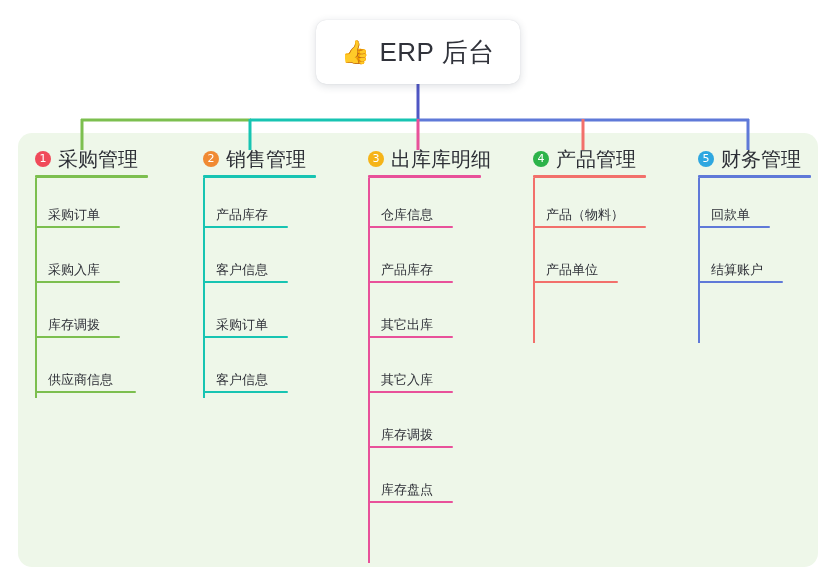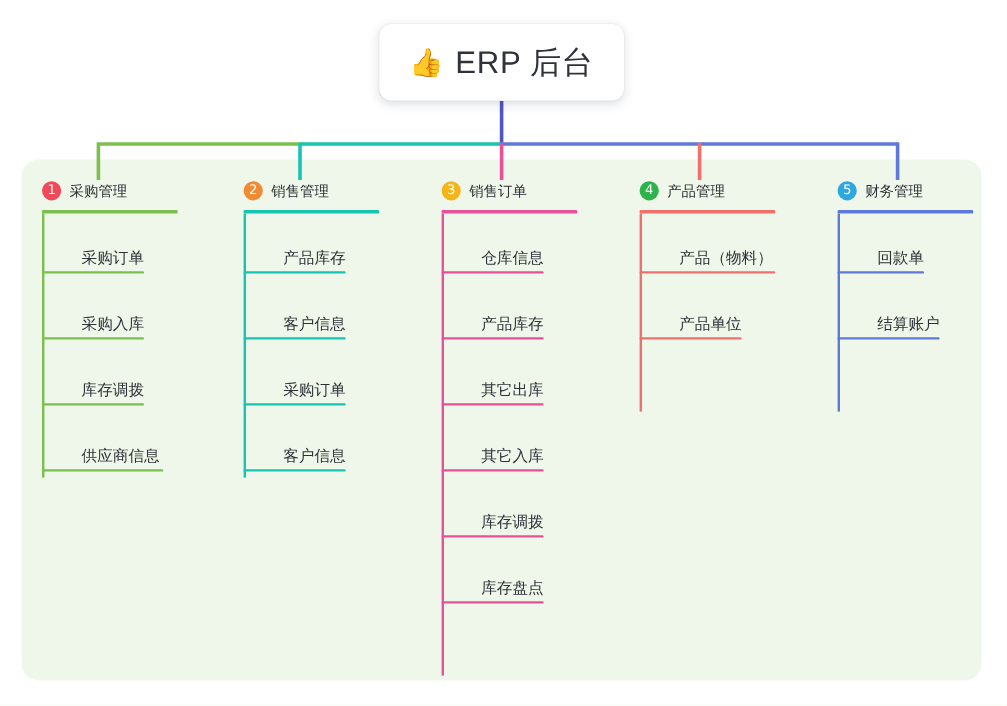--- a/index.html
+++ b/index.html
@@ -38,29 +38,29 @@
   .col{position:absolute;top:148px;}
   .col-head{
     display:flex;align-items:center;gap:7px;
     height:22px;white-space:nowrap;padding-left:17px;
   }
   .badge{
     width:16px;height:16px;border-radius:50%;
     color:#fff;font-size:11px;line-height:16px;text-align:center;
     font-family:"DejaVu Sans",sans-serif;flex:0 0 auto;
   }
-  .col-title{font-size:12px;color:#2d2f36;}
+  .col-title{font-size:20px;color:#2d2f36;}
   .head-rule{height:3px;border-radius:1px;margin-top:5px;width:113px;}
 
   .items{position:relative;margin-top:0;}
   .trunk{position:absolute;left:17px;top:0;width:2px;}
   .item{position:relative;height:55px;}
   .item-label{
     position:absolute;left:30px;bottom:9px;
-    font-size:13px;color:#2f3138;white-space:nowrap;margin-left:20px;
+    font-size:13px;color:#2f3138;white-space:nowrap;
   }
   .item-rule{
     position:absolute;left:17px;bottom:5px;height:1.6px;border-radius:1px;
   }
 </style>
 </head>
 <body>
 
 <div id="stage">
 
@@ -137,21 +137,21 @@
           </div>
           <div class="item">
             <div class="item-label">客户信息</div>
             <div class="item-rule" style="width: 85px; background: rgb(23, 196, 178);"></div>
           </div>
         </div>
       </div>
       <div class="col" style="left: 351px;">
         <div class="col-head">
           <span class="badge" style="background: rgb(245, 180, 25);">3</span>
-          <span class="col-title">销售订单</span>
+          <span class="col-title">出库库明细</span>
         </div>
         <div class="head-rule" style="background: rgb(232, 81, 154); margin-left: 17px;"></div>
         <div class="items">
           <div class="trunk" style="background: rgb(232, 81, 154); height: 385px;"></div>
           <div class="item">
             <div class="item-label">仓库信息</div>
             <div class="item-rule" style="width: 85px; background: rgb(232, 81, 154);"></div>
           </div>
           <div class="item">
             <div class="item-label">产品库存</div>

